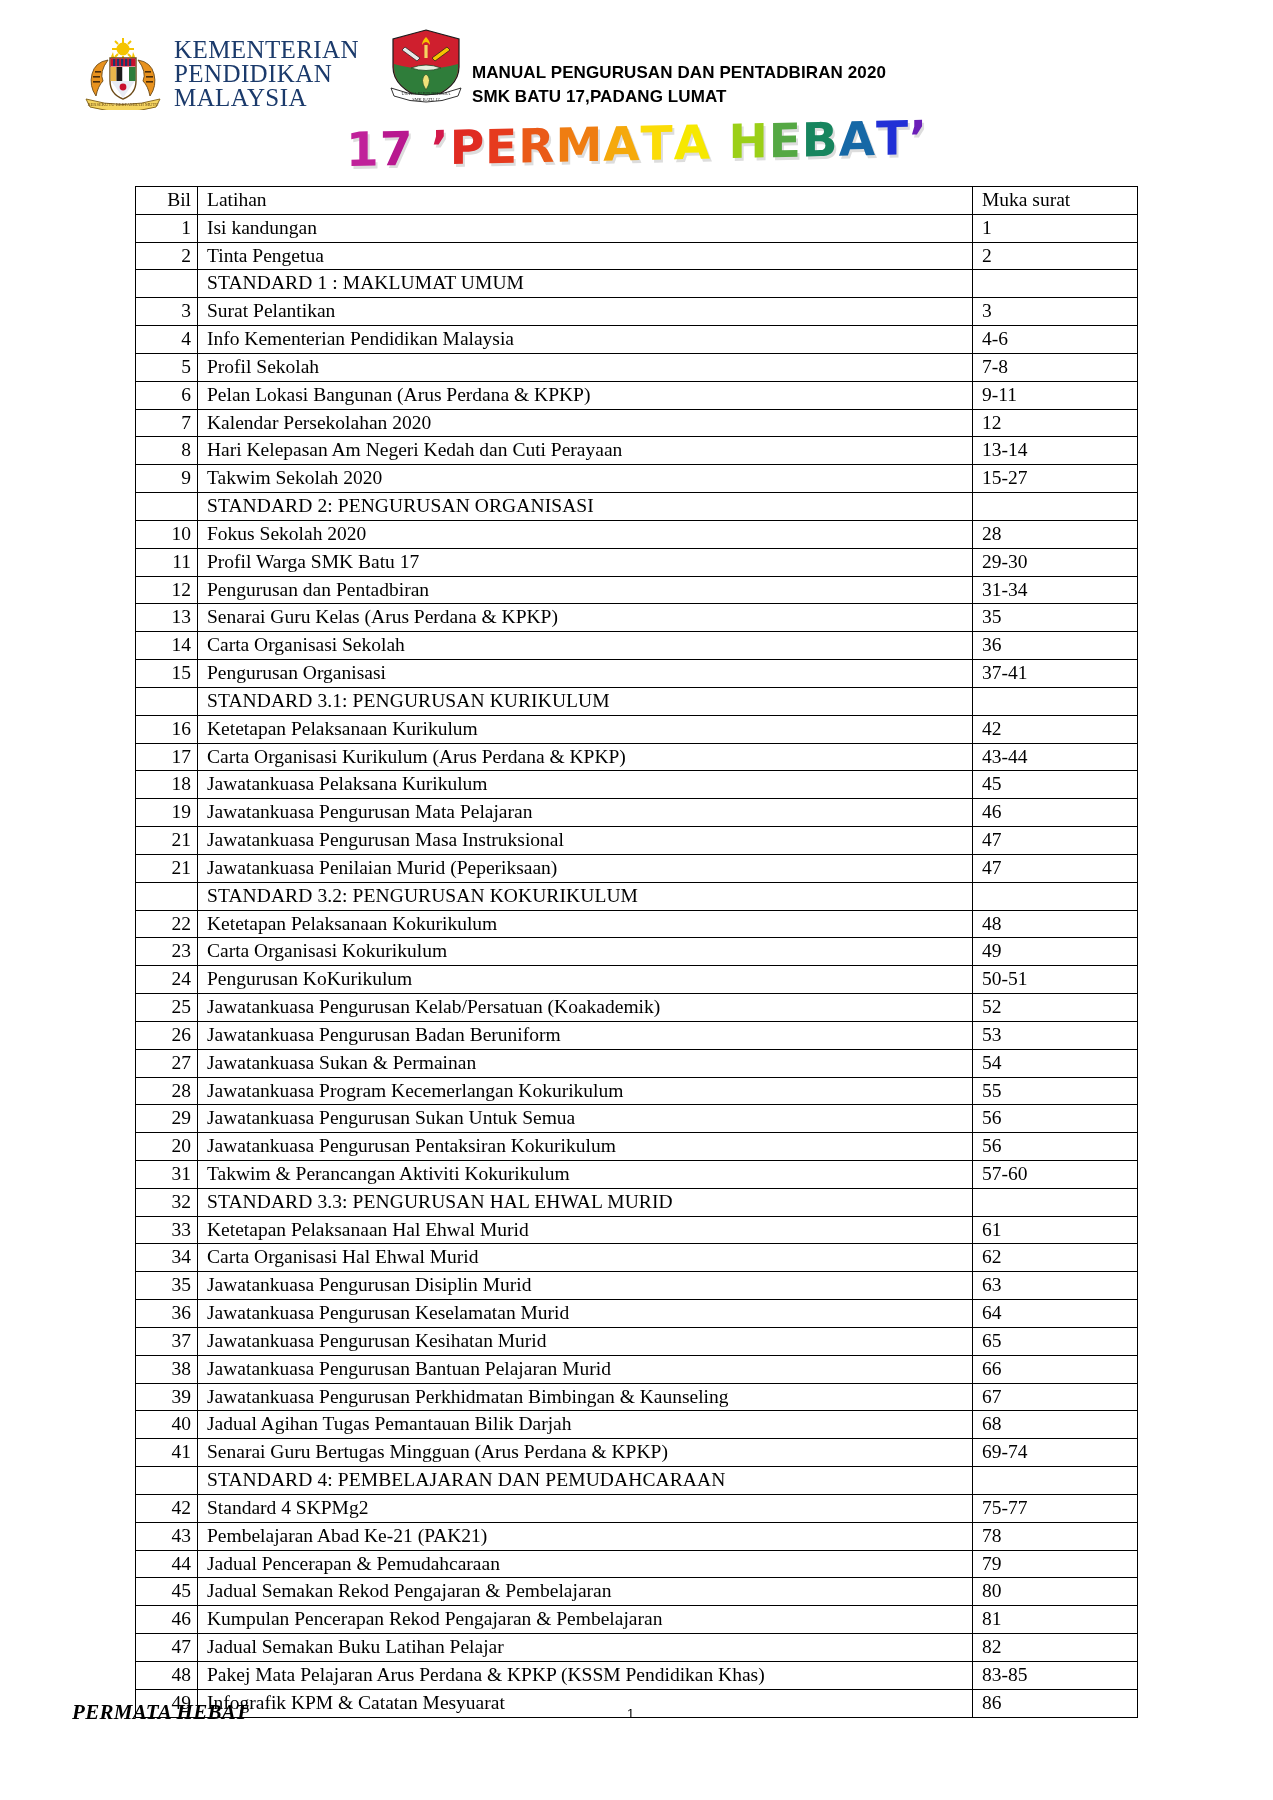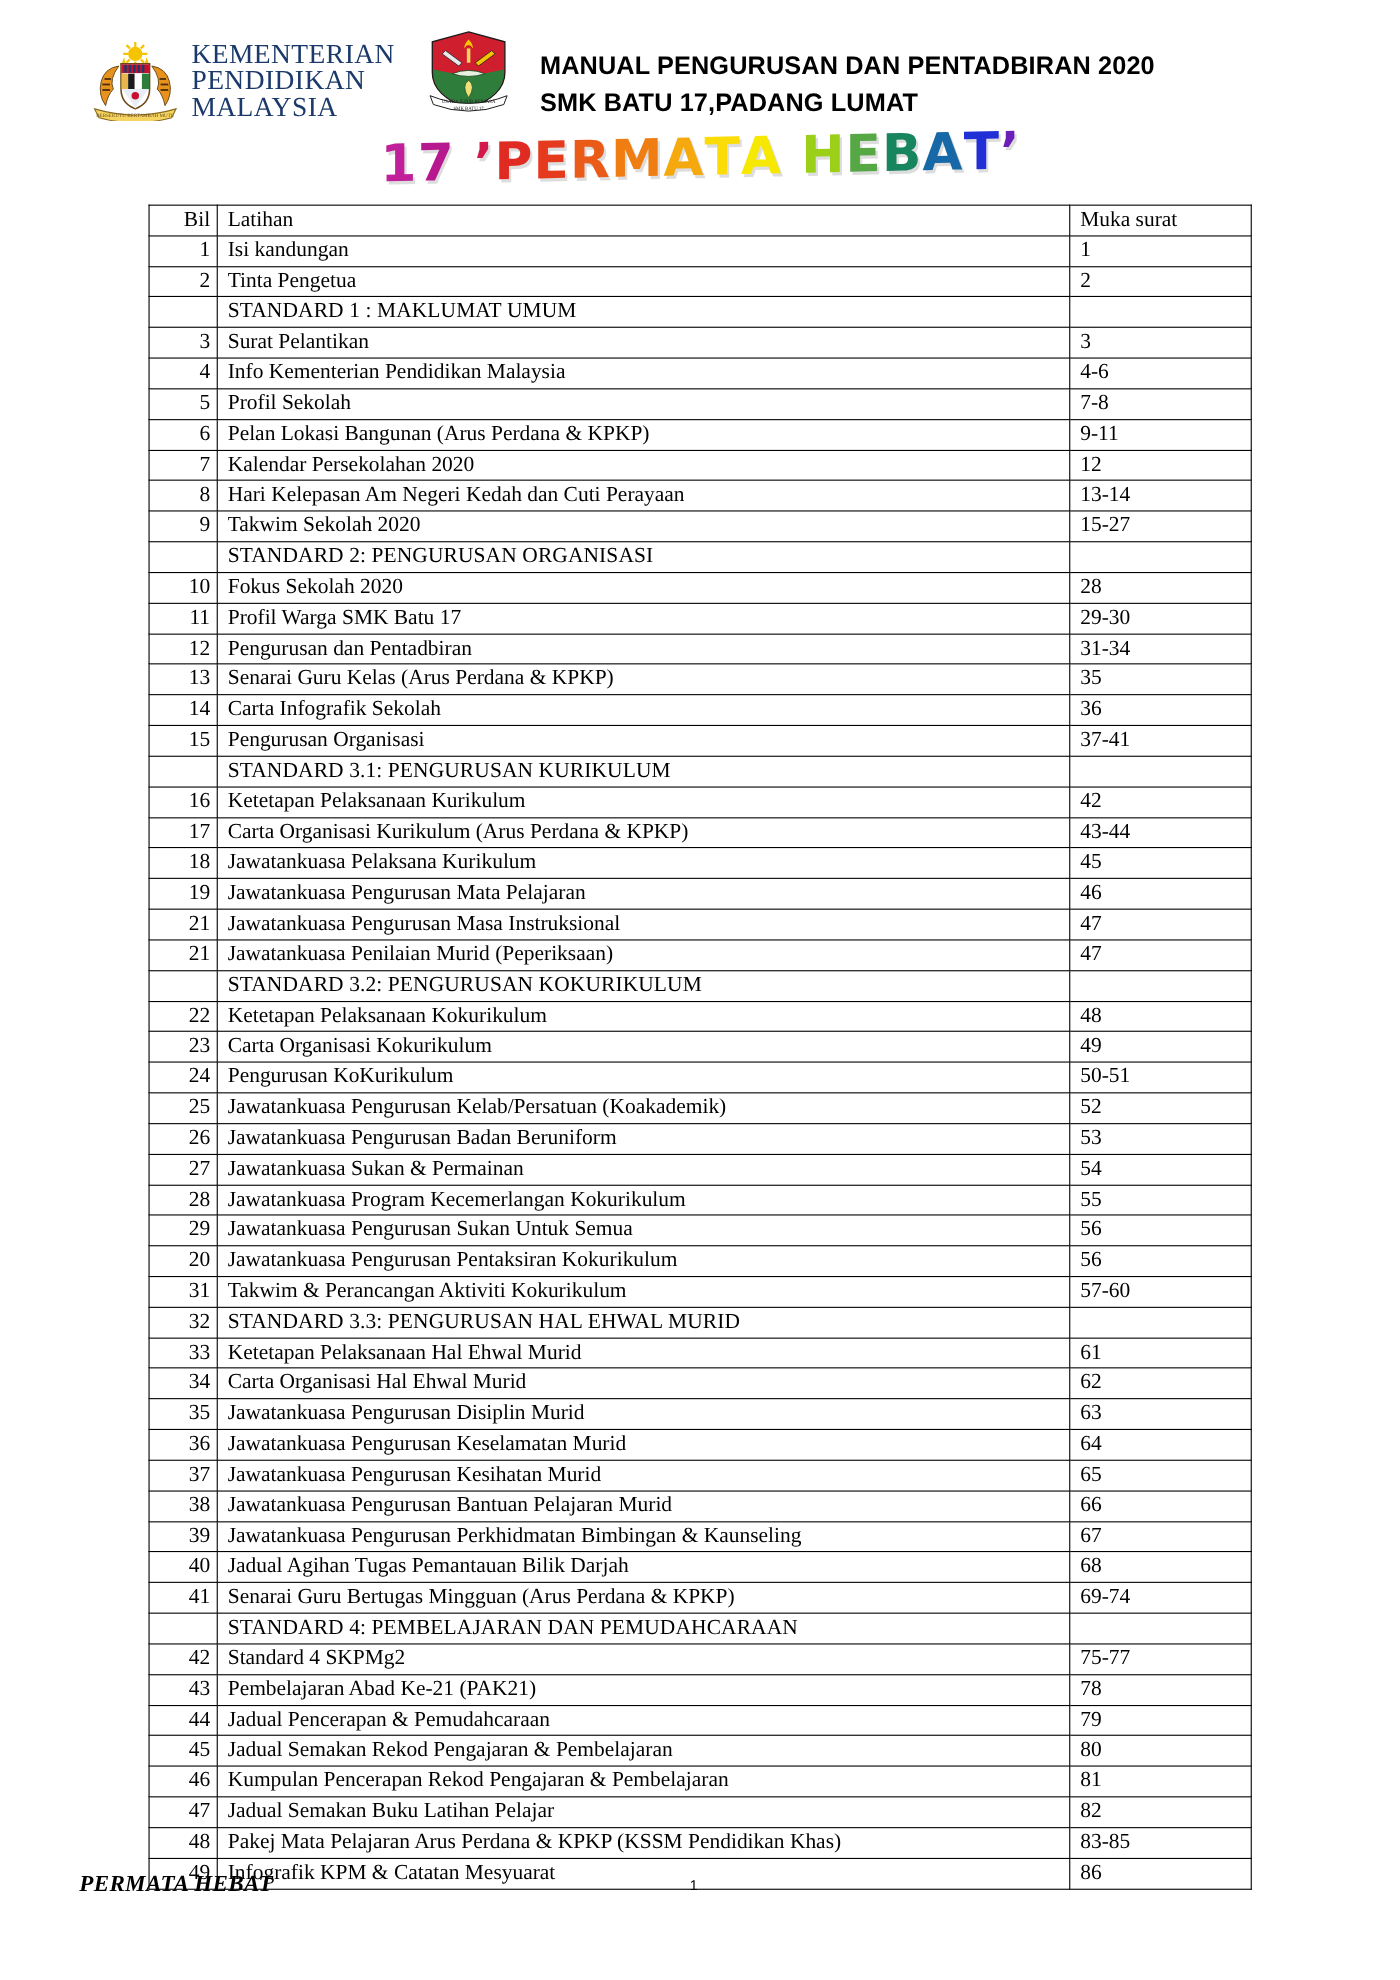--- a/index.html
+++ b/index.html
@@ -32,25 +32,25 @@
     color: #1b3a6b;
     line-height: 0.96;
     font-size: 25px;
     letter-spacing: 0.4px;
   }
   .kpm-wordmark div { white-space: nowrap; }
 
   .school-crest { margin-left: 30px; margin-top: 2px; }
 
   .header-title-block {
-    margin-left: 28px;
+    margin-left: 9px;
     margin-top: 18px;
     font-family: "Liberation Sans", sans-serif;
     font-weight: bold;
-    font-size: 23px;
+    font-size: 17px;
     line-height: 1.45;
     letter-spacing: 0.1px;
   }
 
   
   .rainbow-banner {
     text-align: center;
     margin-top: 6px;
     height: 62px;
     position: relative;
@@ -298,21 +298,21 @@
           <td class="perkara">Pengurusan dan Pentadbiran</td>
           <td class="muka">31-34</td>
         </tr>
         <tr>
           <td class="bil">13</td>
           <td class="perkara">Senarai Guru Kelas (Arus Perdana &amp; KPKP)</td>
           <td class="muka">35</td>
         </tr>
         <tr>
           <td class="bil">14</td>
-          <td class="perkara">Carta Infografik Sekolah</td>
+          <td class="perkara">Carta Organisasi Sekolah</td>
           <td class="muka">36</td>
         </tr>
         <tr>
           <td class="bil">15</td>
           <td class="perkara">Pengurusan Organisasi</td>
           <td class="muka">37-41</td>
         </tr>
         <tr class="section">
           <td class="bil">&nbsp;</td>
           <td class="perkara">STANDARD 3.1: PENGURUSAN KURIKULUM</td>

